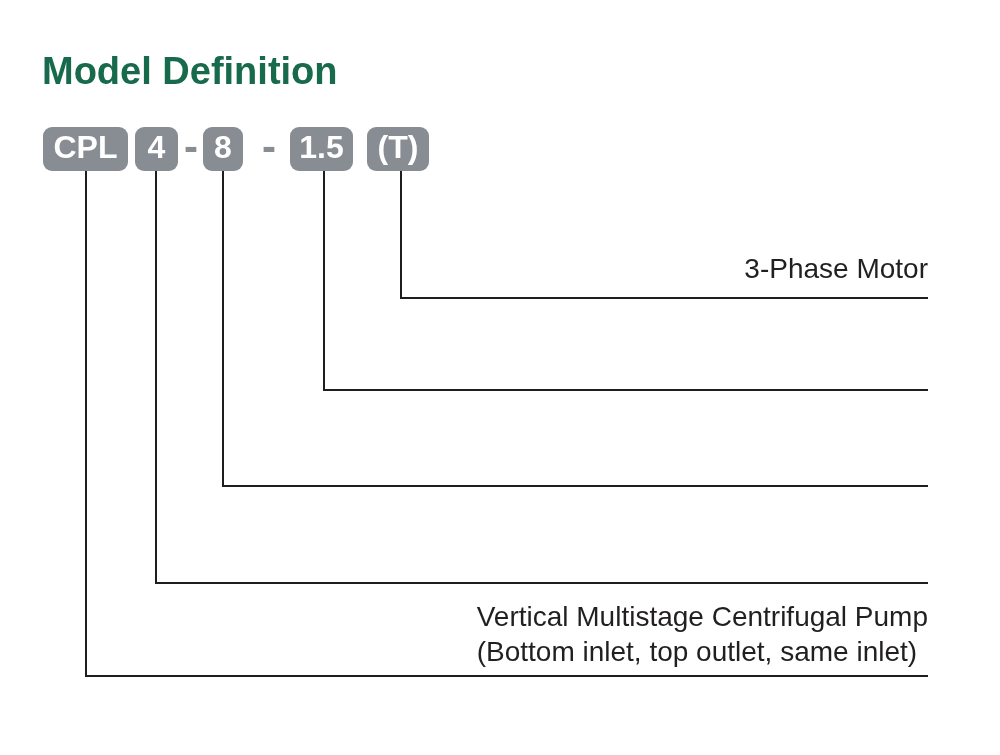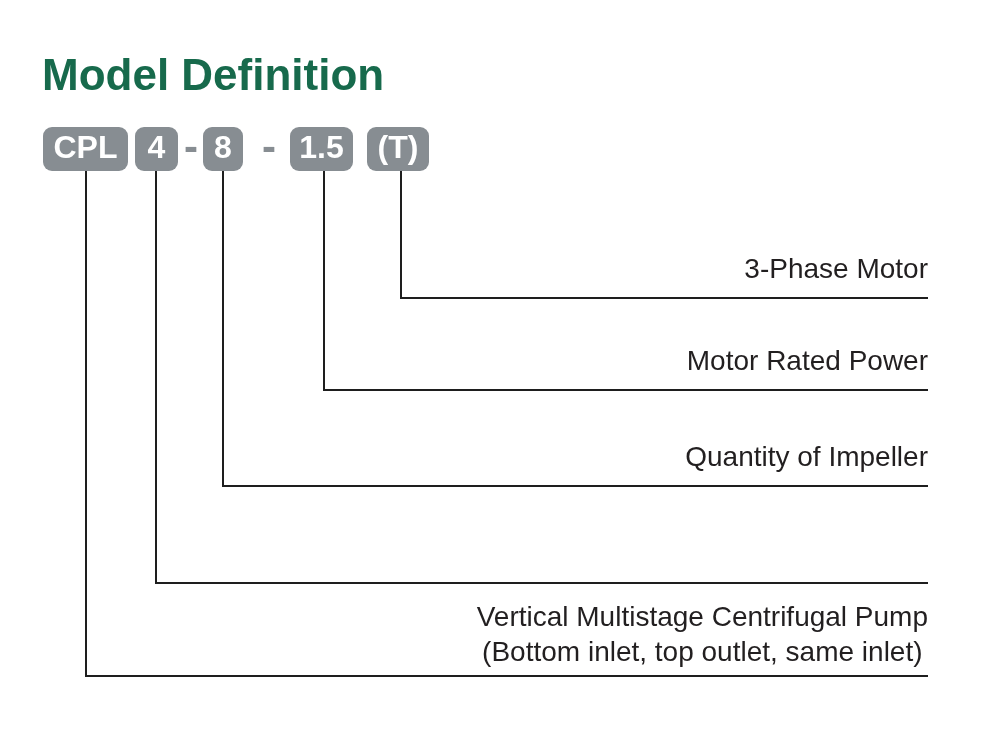--- a/index.html
+++ b/index.html
@@ -15,21 +15,21 @@
     background: #ffffff;
     overflow: hidden;
     font-family: "Liberation Sans", sans-serif;
     color: #221f20;
   }
   .title {
     position: absolute;
     left: 42px;
     top: 50px;
     margin: 0;
-    font-size: 44px;
+    font-size: 38px;
     line-height: 1.15;
     font-weight: 700;
     color: #176a4c;
     letter-spacing: 0px;
   }
   .badge {
     position: absolute;
     top: 127px;
     height: 44px;
     background: #878d92;
@@ -58,21 +58,21 @@
   }
   .elbow {
     position: absolute;
     border-left: 2px solid #1e1e1e;
     border-bottom: 2px solid #1e1e1e;
     box-sizing: border-box;
   }
   .callout {
     position: absolute;
     right: 72px;
-    text-align: center;
+    text-align: left;
     font-size: 28px;
     line-height: 33px;
     color: #221f20;
     white-space: nowrap;
   }
   .callout.two-line {
     line-height: 35px;
     margin-left: 35px;
   }
   .cap-val {
@@ -100,23 +100,21 @@
   <div class="badge" style="left:367px;width:62px">(T)</div>
 
   <div class="elbow" style="left:400px;top:171px;width:528px;height:128px"></div>
   <div class="elbow" style="left:323px;top:171px;width:605px;height:220px"></div>
   <div class="elbow" style="left:222px;top:171px;width:706px;height:316px"></div>
   <div class="elbow" style="left:155px;top:171px;width:773px;height:413px"></div>
   <div class="elbow" style="left:85px;top:171px;width:843px;height:506px"></div>
 
   <div class="callout" style="top:252px">3-Phase Motor</div>
 
-  <div class="callout" style="top:344px">Motor Rated Power</div>
 
-  <div class="callout" style="top:440px">Quantity of Impeller</div>
 
 
   <div class="callout two-line" style="top:599px">
     <div>Vertical Multistage Centrifugal Pump</div>
     <div>(Bottom inlet, top outlet, same inlet)</div>
   </div>
 
 </div>
 
 </body></html>

